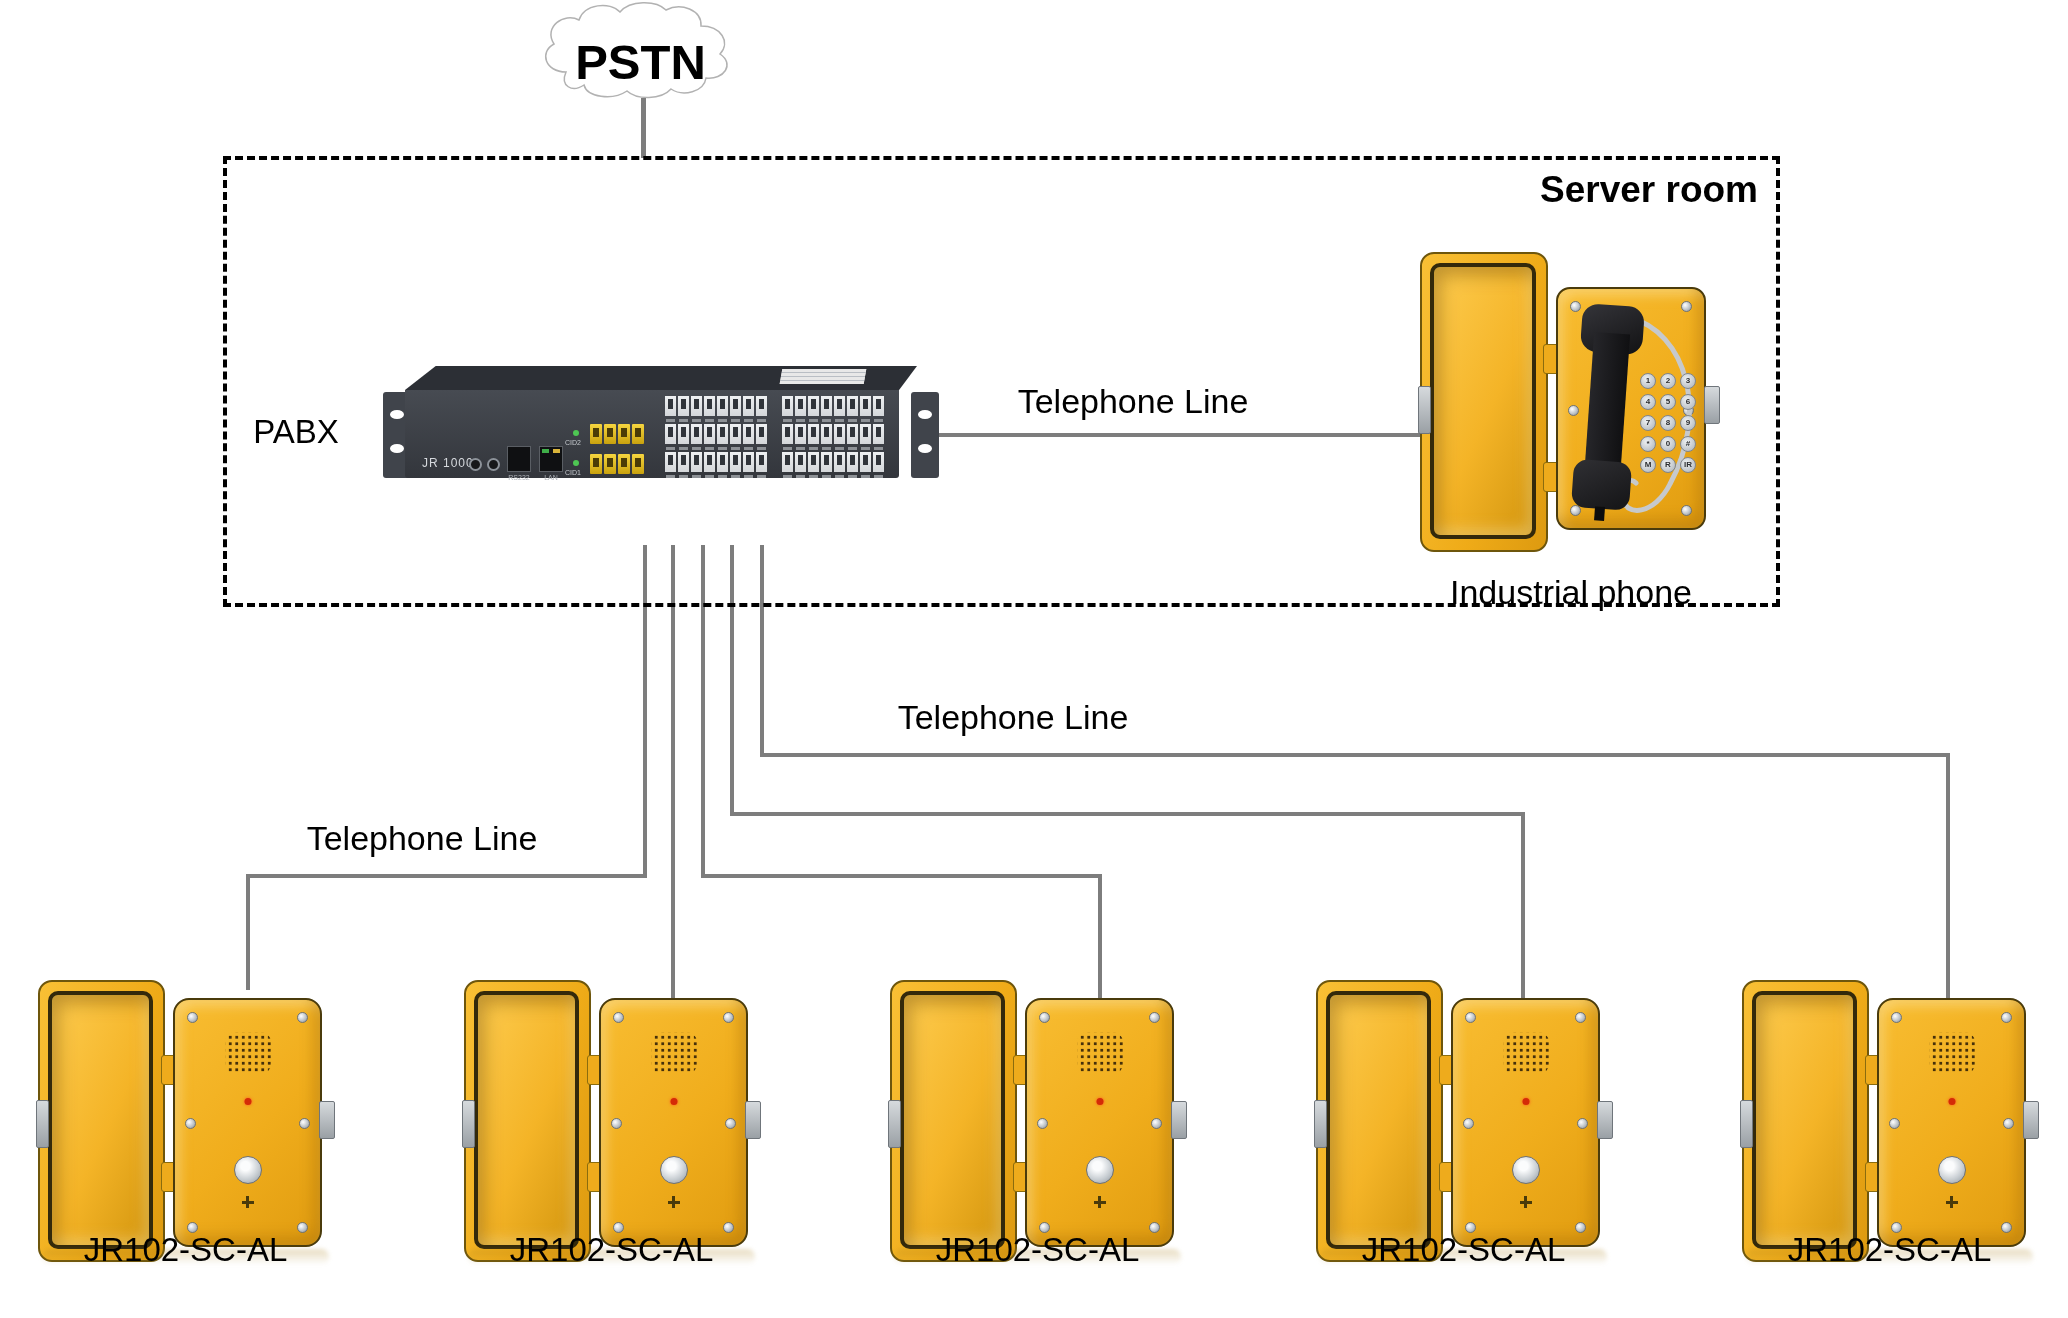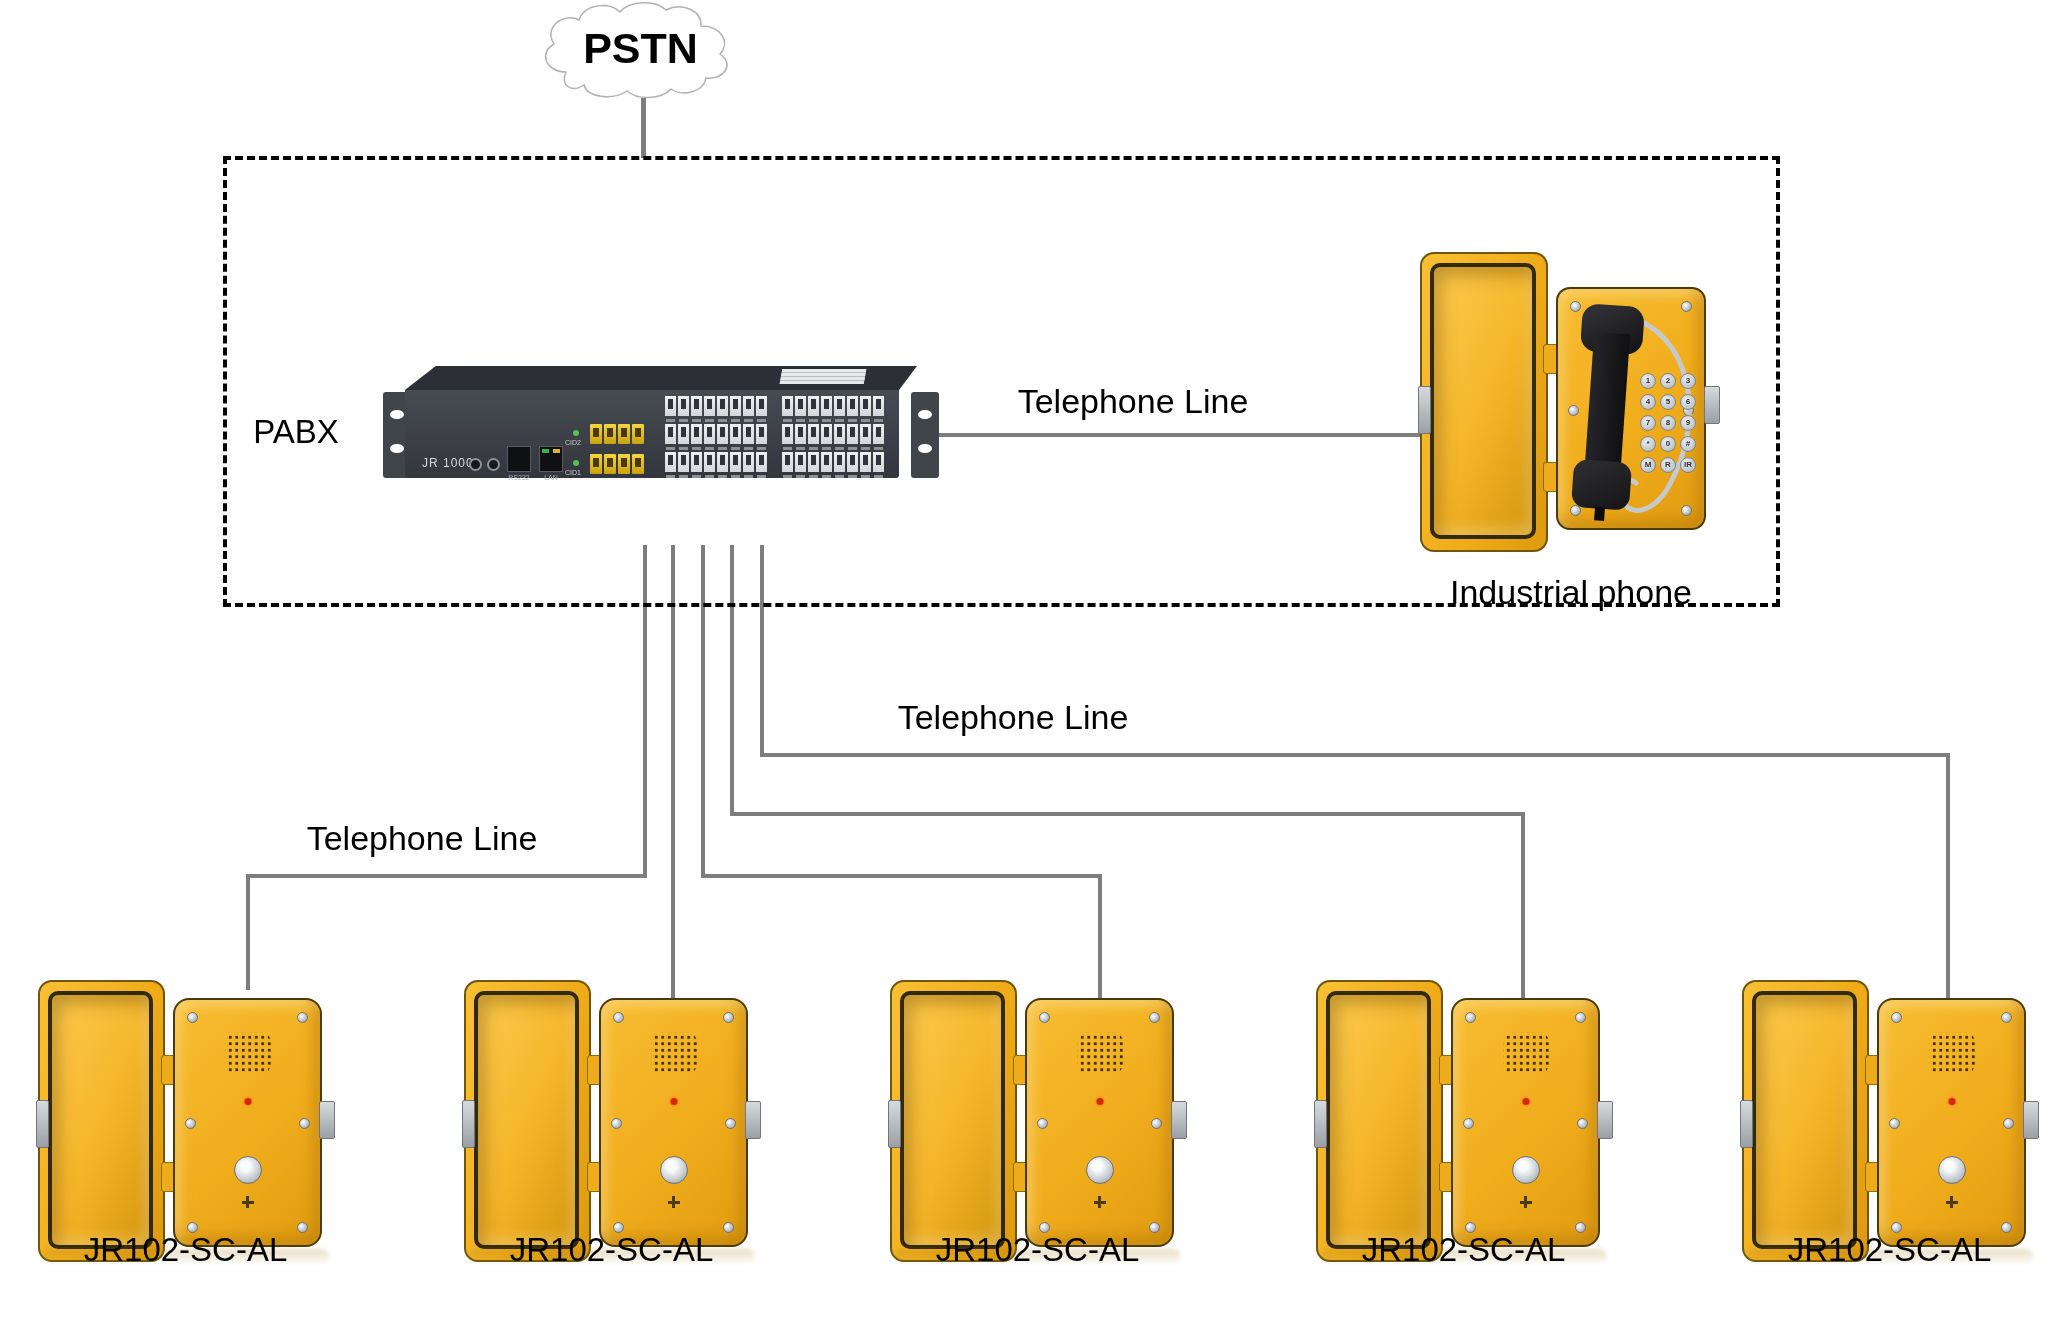--- a/index.html
+++ b/index.html
@@ -4,21 +4,21 @@
 <style>
   html,body{margin:0;padding:0;background:#fff;}
   #canvas{position:relative;width:2068px;height:1318px;background:#fff;overflow:hidden;
           font-family:"Liberation Sans",sans-serif;color:#000;}
   .abs{position:absolute;}
   .wire{position:absolute;background:#7d7d7d;}
   .lbl{position:absolute;text-align:center;font-size:34px;line-height:1.1;color:#000;white-space:nowrap;}
 
   
   #cloud-wrap{left:533px;top:0px;width:215px;height:104px;}
-  #cloud-text{left:533px;top:24px;width:215px;font-size:43px;font-weight:bold;}
+  #cloud-text{left:533px;top:34px;width:215px;font-size:49px;font-weight:bold;}
 
   
   #server-room-box{left:223px;top:156px;width:1557px;height:451px;border:4px dashed #000;box-sizing:border-box;}
   #server-room-label{left:1440px;top:170px;width:318px;text-align:right;font-size:37px;font-weight:bold;}
   #pabx-label{left:236px;top:414px;width:120px;font-size:33px;}
 
   
   #pabx{left:383px;top:366px;width:556px;height:122px;}
   .ear{position:absolute;width:28px;height:86px;top:26px;background:#40444b;border-radius:3px;}
   .ear i{position:absolute;left:7px;width:14px;height:9px;background:#fff;border-radius:50%;}
@@ -125,20 +125,21 @@
 
   <div class="wire" style="left:730px;top:545px;width:4px;height:271px;"></div>
   <div class="wire" style="left:730px;top:812px;width:795px;height:4px;"></div>
   <div class="wire" style="left:1521px;top:812px;width:4px;height:188px;"></div>
 
   <div class="wire" style="left:760px;top:545px;width:4px;height:212px;"></div>
   <div class="wire" style="left:760px;top:753px;width:1190px;height:4px;"></div>
   <div class="wire" style="left:1946px;top:753px;width:4px;height:247px;"></div>
 
   <div class="abs" id="server-room-box"></div>
+  <div class="lbl" id="server-room-label">Server room</div>
   <div class="lbl" id="pabx-label">PABX</div>
 
   <div class="lbl" style="left:1008px;top:383px;width:250px;">Telephone Line</div>
   <div class="lbl" style="left:888px;top:699px;width:250px;">Telephone Line</div>
   <div class="lbl" style="left:297px;top:820px;width:250px;">Telephone Line</div>
 
   <div class="abs" id="pabx">
     <div class="ear" style="left:0;">
         <i style="top:18px;"></i>
         <i style="top:52px;"></i>

